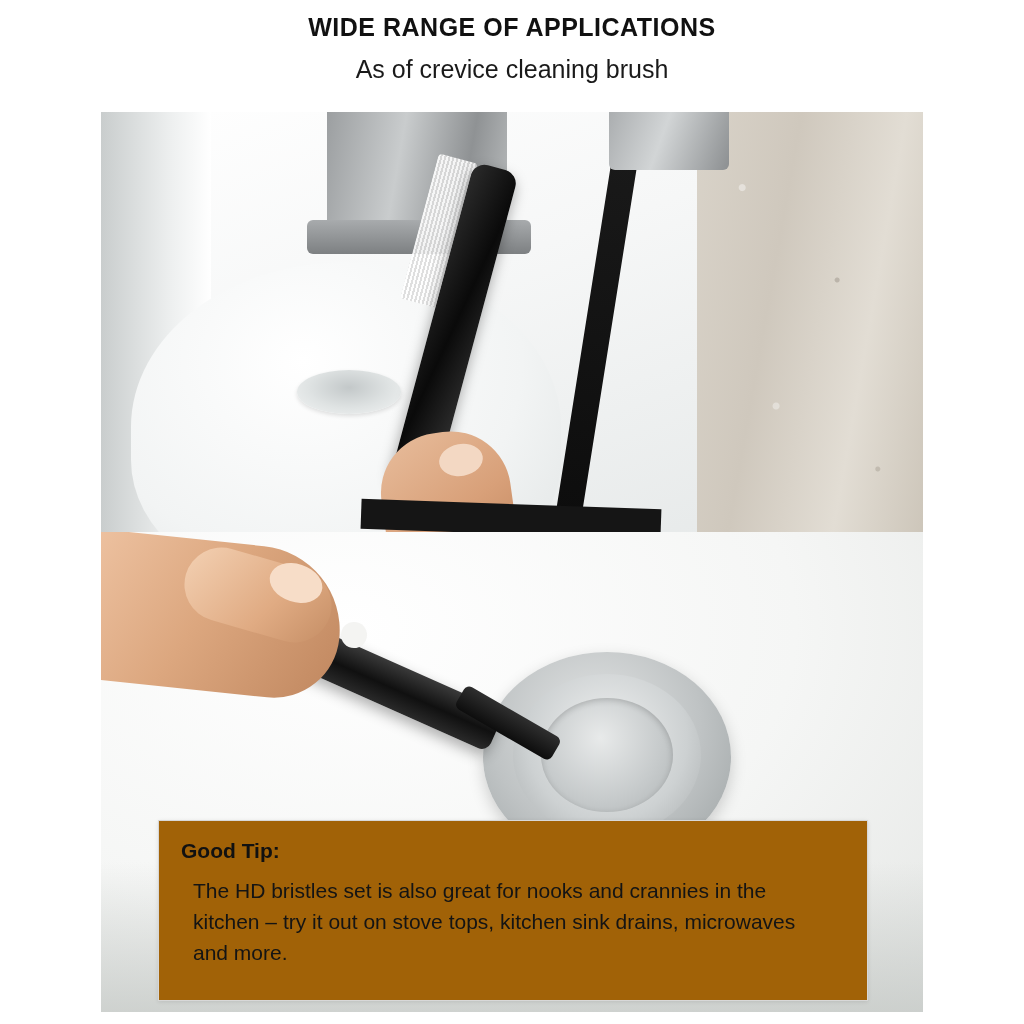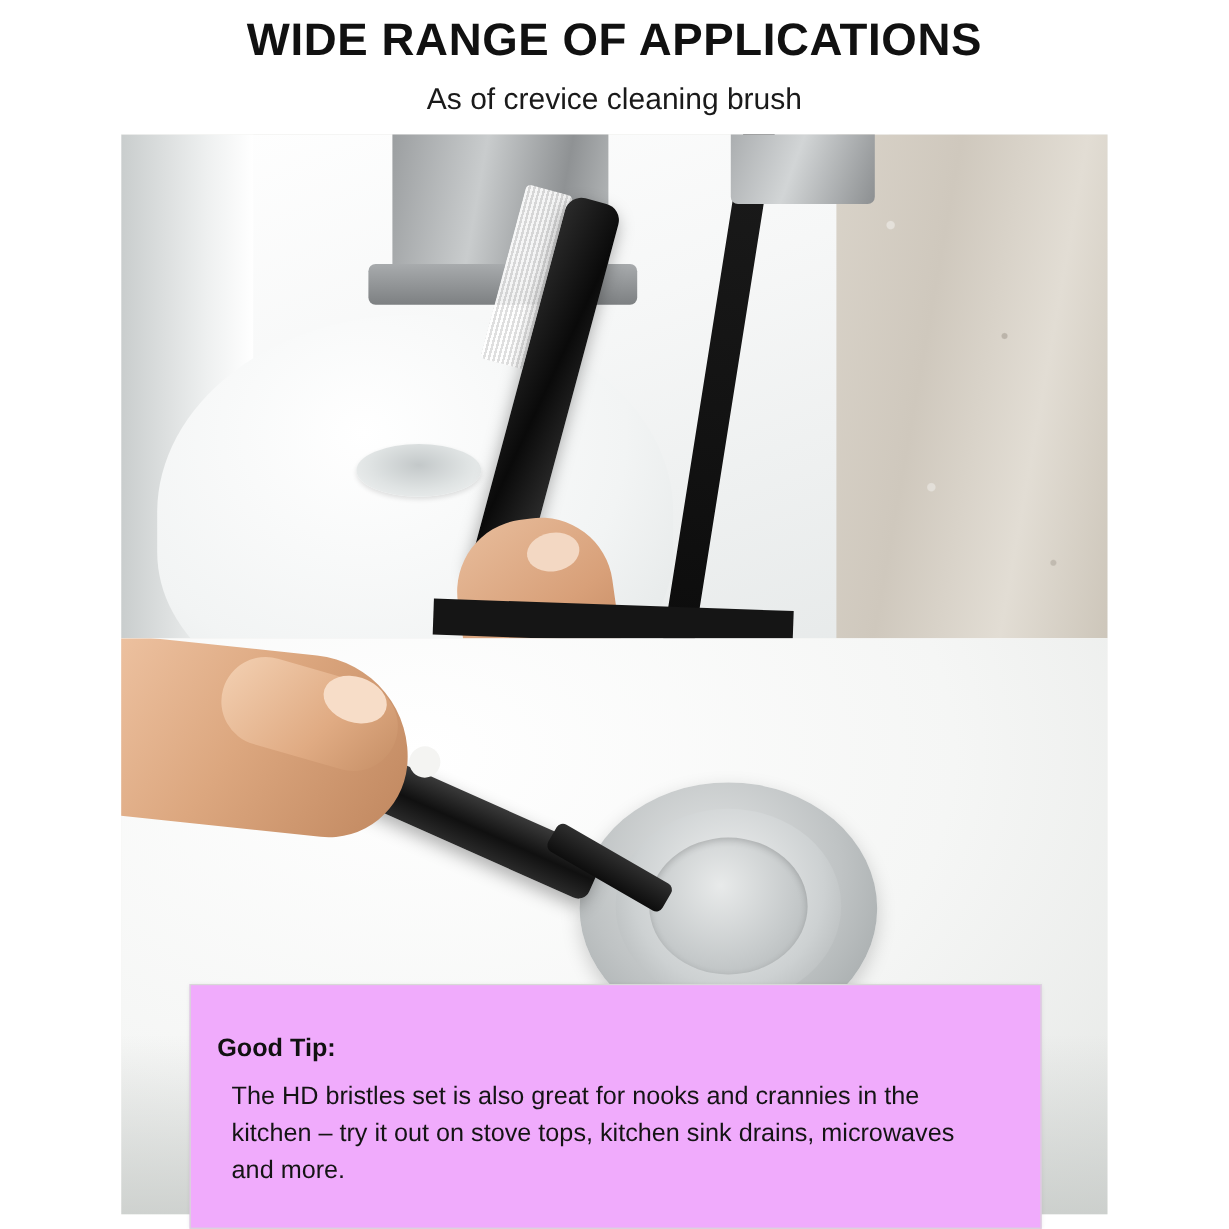--- a/index.html
+++ b/index.html
@@ -30,21 +30,21 @@
     width: 1024px;
     height: 112px;
     display: flex;
     flex-direction: column;
     align-items: center;
     justify-content: flex-start;
     padding-top: 14px;
     box-sizing: border-box;
   }
   .headline {
-    font-size: 38px;
+    font-size: 25px;
     font-weight: bold;
     letter-spacing: 0.5px;
     color: #111111;
     text-align: right;
     line-height: 1.1;
   }
   .subhead {
     margin-top: 14px;
     font-size: 25px;
     font-weight: normal;
@@ -321,25 +321,25 @@
     transform: rotate(18deg);
   }
 
   
   .tip-card {
     position: absolute;
     left: 158px;
     top: 820px;
     width: 710px;
     min-height: 170px;
-    background: #f0abfc;
+    background: #a16207;
     border: 1px solid #d8d8d8;
     box-shadow: 0 1px 4px rgba(0,0,0,0.10);
     box-sizing: border-box;
-    padding: 40px 24px 20px 22px;
+    padding: 17px 24px 20px 22px;
   }
   .tip-title {
     font-size: 21px;
     font-weight: bold;
     color: #111111;
     margin: 0 0 12px 0;
     line-height: 1.2;
   }
   .tip-body {
     font-size: 21px;

